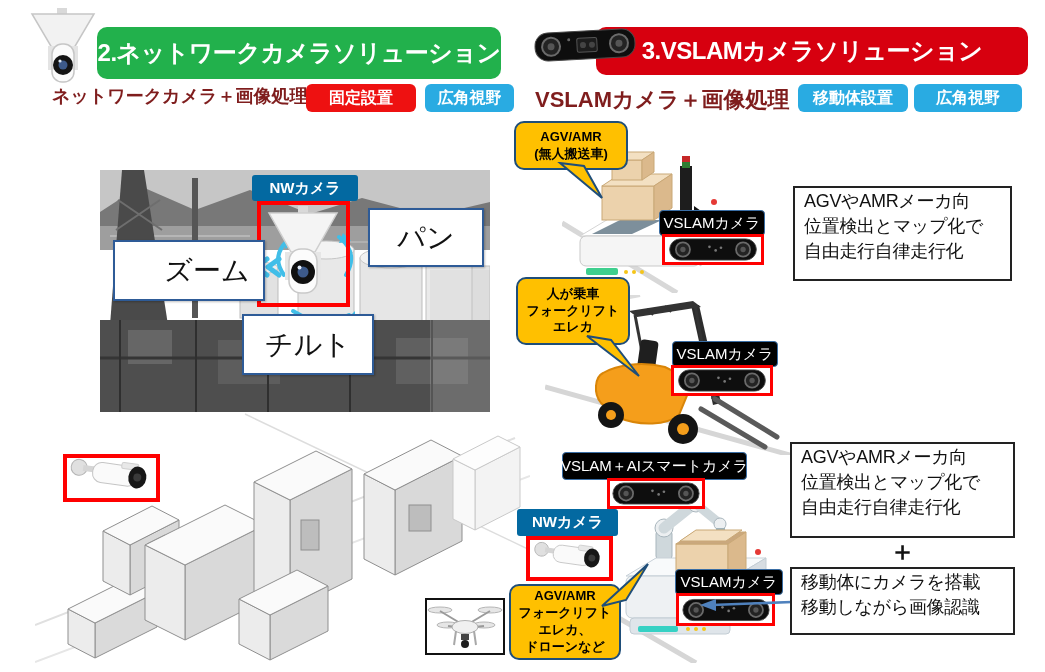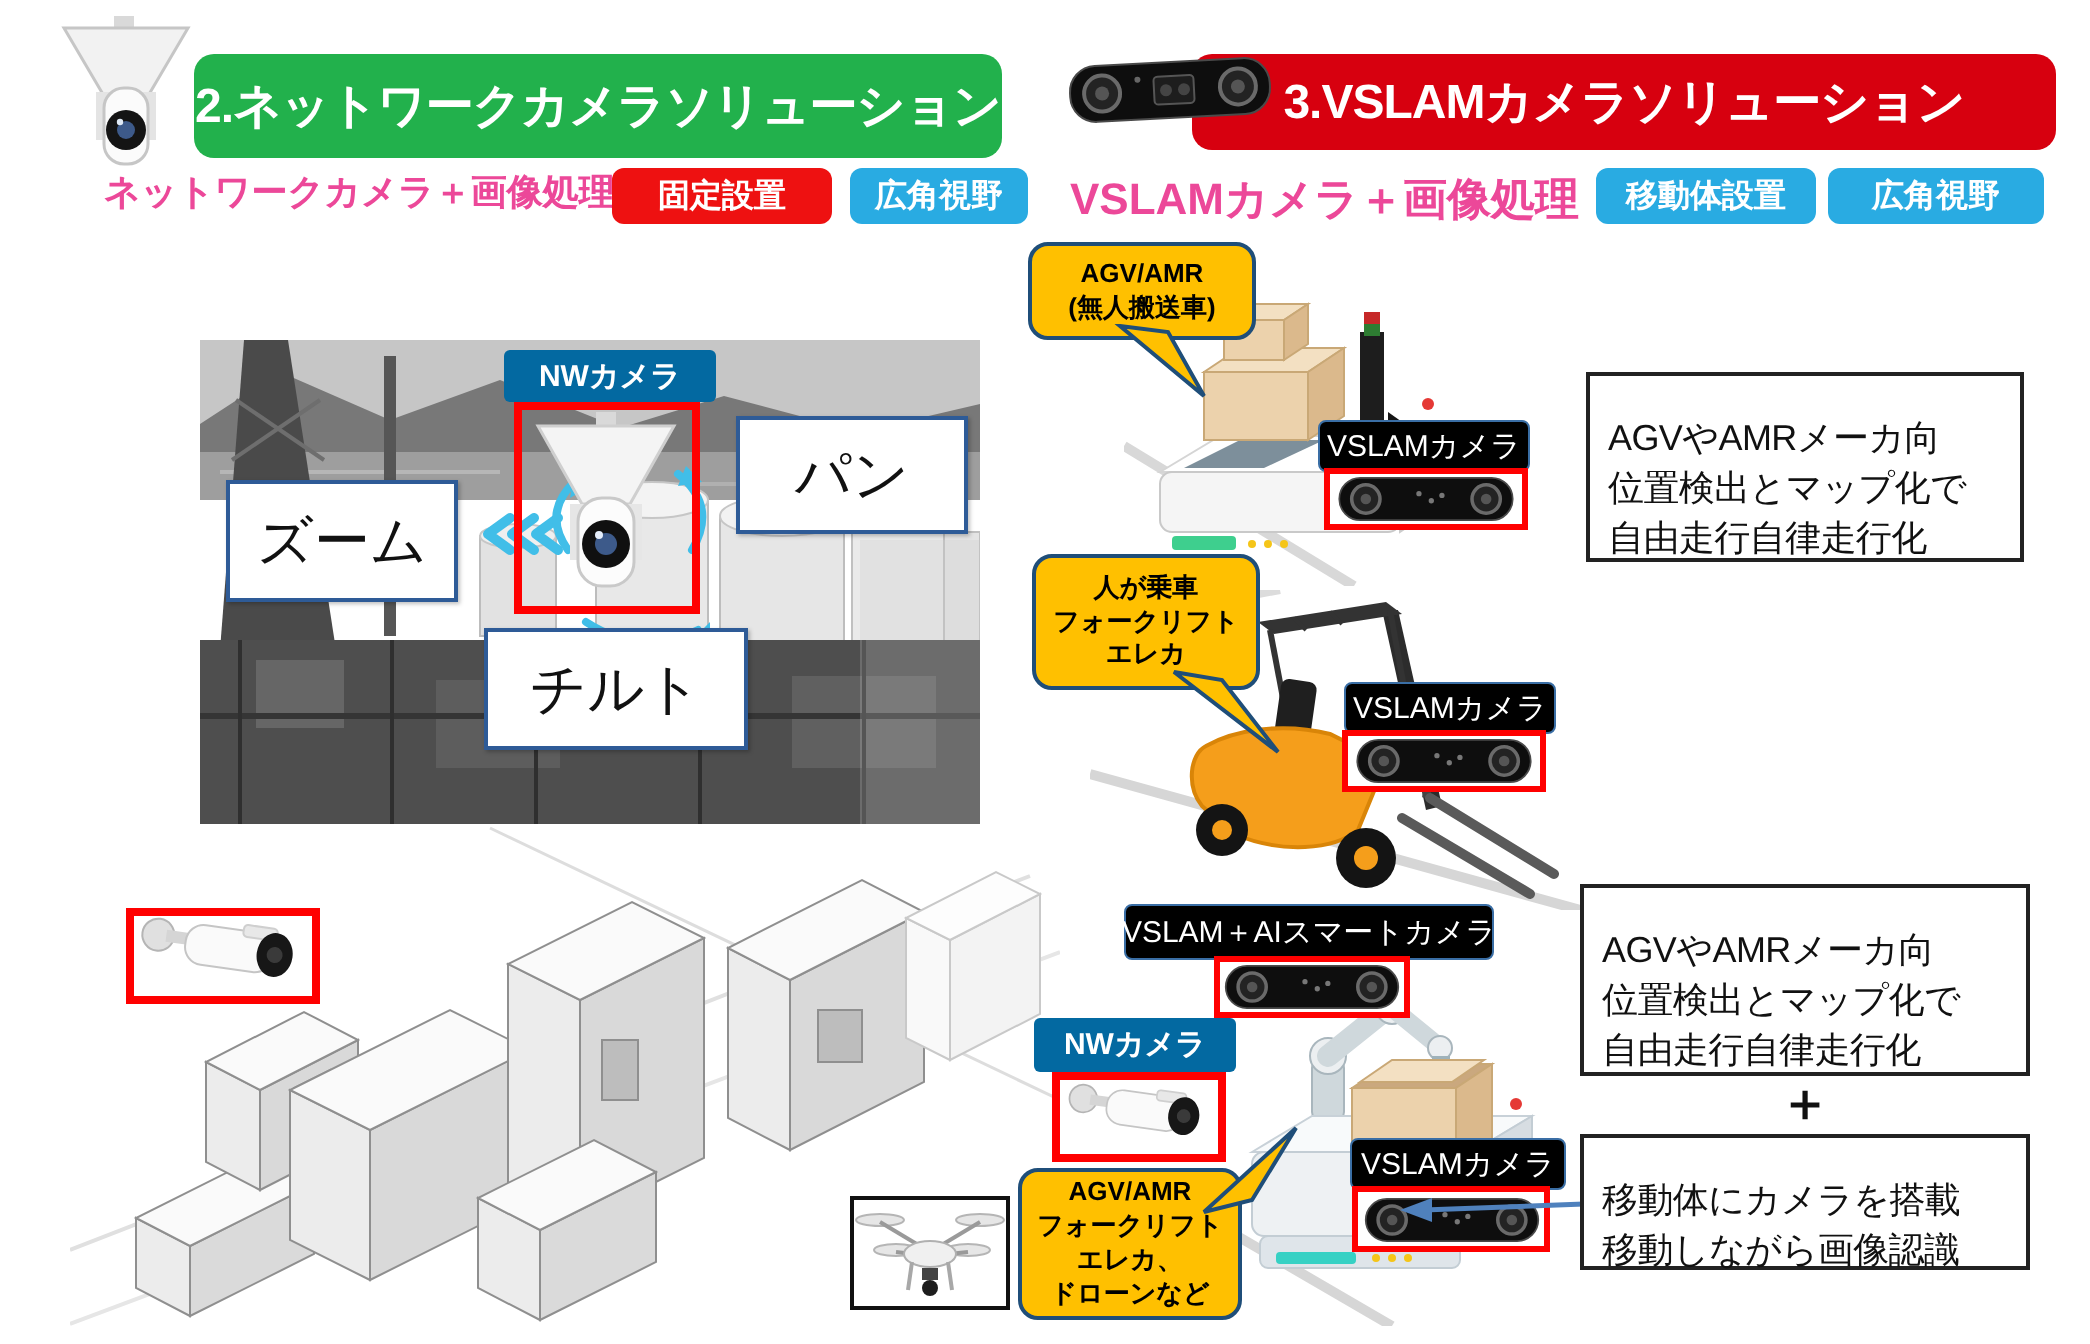--- a/index.html
+++ b/index.html
@@ -3,38 +3,38 @@
 <meta charset="utf-8">
 <style>
   html,body{margin:0;padding:0;background:#fff;}
   .canvas{position:relative;width:1045px;height:672px;background:#ffffff;overflow:hidden;
           font-family:"Liberation Sans",sans-serif;color:#111;}
   .abs{position:absolute;}
   .banner{display:flex;align-items:center;justify-content:center;border-radius:10px;
           color:#fff;font-weight:bold;font-size:24px;letter-spacing:-0.5px;}
   .banner-green{background:#22B14C;}
   .banner-red{background:#D7000F;}
-  .subtitle{font-weight:bold;font-size:18px;color:#ec4899;white-space:pre;}
+  .subtitle{font-weight:bold;font-size:18px;color:#7f1d1d;white-space:pre;}
   .badge{display:flex;align-items:center;justify-content:center;border-radius:6px;
          color:#fff;font-size:16px;font-weight:bold;white-space:pre;}
   .badge-red{background:#EE1111;}
   .badge-blue{background:#29ABE2;}
   .photo-label{display:flex;align-items:center;justify-content:center;background:#fff;
          border:2px solid #2E5B97;font-size:28px;color:#111;box-shadow:1px 1px 2px rgba(0,0,0,.25);}
   .red-tag{display:flex;align-items:center;justify-content:center;background:#0369a1;color:#fff;
          font-size:15px;font-weight:bold;border-radius:3px;white-space:pre;}
   .blue-tag{display:flex;align-items:center;justify-content:center;background:#000000;color:#fff;
          font-size:15px;border:1px solid #3A6EA5;border-radius:4px;white-space:pre;}
   .redbox{border:4px solid #FF0000;background:transparent;box-sizing:border-box;}
   .redbox-thin{border:3px solid #FF0000;background:transparent;box-sizing:border-box;
          display:flex;align-items:center;justify-content:center;}
   .callout{display:flex;align-items:center;justify-content:center;text-align:center;
          background:#FFC000;border:2px solid #1F4E79;border-radius:10px;font-size:13px;
          font-weight:bold;line-height:1.3;color:#000;white-space:pre;}
-  .textbox{border:2px solid #222;background:#fff;box-sizing:border-box;padding:19px 9px;
+  .textbox{border:2px solid #222;background:#fff;box-sizing:border-box;padding:1px 9px;
          font-size:18px;line-height:1.4;letter-spacing:-0.3px;color:#111;white-space:pre;font-weight:500;}
   .plus{display:flex;align-items:center;justify-content:center;font-size:26px;font-weight:bold;color:#111;}
 </style>
 </head>
 <body>
 
 <div class="canvas">
 
   <div class="abs banner banner-green" style="left:97px;top:27px;width:404px;height:52px;">
     <span>2.ネットワークカメラソリューション</span>
@@ -128,21 +128,21 @@
     <path d="M7,7 L75,7 L53,46 L29,46 Z" fill="#f4f4f4" stroke="#cfcfcf" stroke-width="1.5"></path>
     <rect x="23" y="46" width="9" height="28" fill="#e6e6e6"></rect>
     <rect x="50" y="46" width="9" height="28" fill="#e6e6e6"></rect>
     <rect x="27" y="43" width="28" height="44" rx="12" fill="#fcfcfc" stroke="#c9c9c9" stroke-width="1.5"></rect>
     <circle cx="41" cy="66" r="12" fill="#101010"></circle>
     <circle cx="41" cy="66" r="5.5" fill="#3d5a8a"></circle>
     <circle cx="37.5" cy="61.5" r="2" fill="#e5eefb"></circle>
   </svg>
   <div class="abs red-tag" style="left:252px;top:175px;width:106px;height:26px;">NWカメラ</div>
   <div class="abs photo-label" style="left:368px;top:208px;width:112px;height:55px;">パン</div>
-  <div class="abs photo-label" style="left:113px;top:240px;width:112px;height:57px;">ズーム</div>
+  <div class="abs photo-label" style="left:113px;top:240px;width:112px;height:57px;padding-left:36px;">ズーム</div>
   <div class="abs photo-label" style="left:242px;top:314px;width:128px;height:57px;">チルト</div>
 
   <svg class="abs" style="left:35px;top:410px;" width="495" height="256" viewBox="0 0 495 256">
     <line x1="0" y1="215" x2="480" y2="28" stroke="#e0e0e0" stroke-width="2"></line>
     <line x1="0" y1="252" x2="495" y2="66" stroke="#e6e6e6" stroke-width="2"></line>
     <line x1="210" y1="4" x2="495" y2="140" stroke="#ddd" stroke-width="1.5"></line>
     <g stroke="#8f8f8f" stroke-width="1">
       <polygon points="60,248 122,217 122,182 60,213" fill="#dadada"></polygon>
       <polygon points="60,248 33,234 33,199 60,213" fill="#ececec"></polygon>
       <polygon points="60,213 122,182 95,168 33,199" fill="#fafafa"></polygon>

